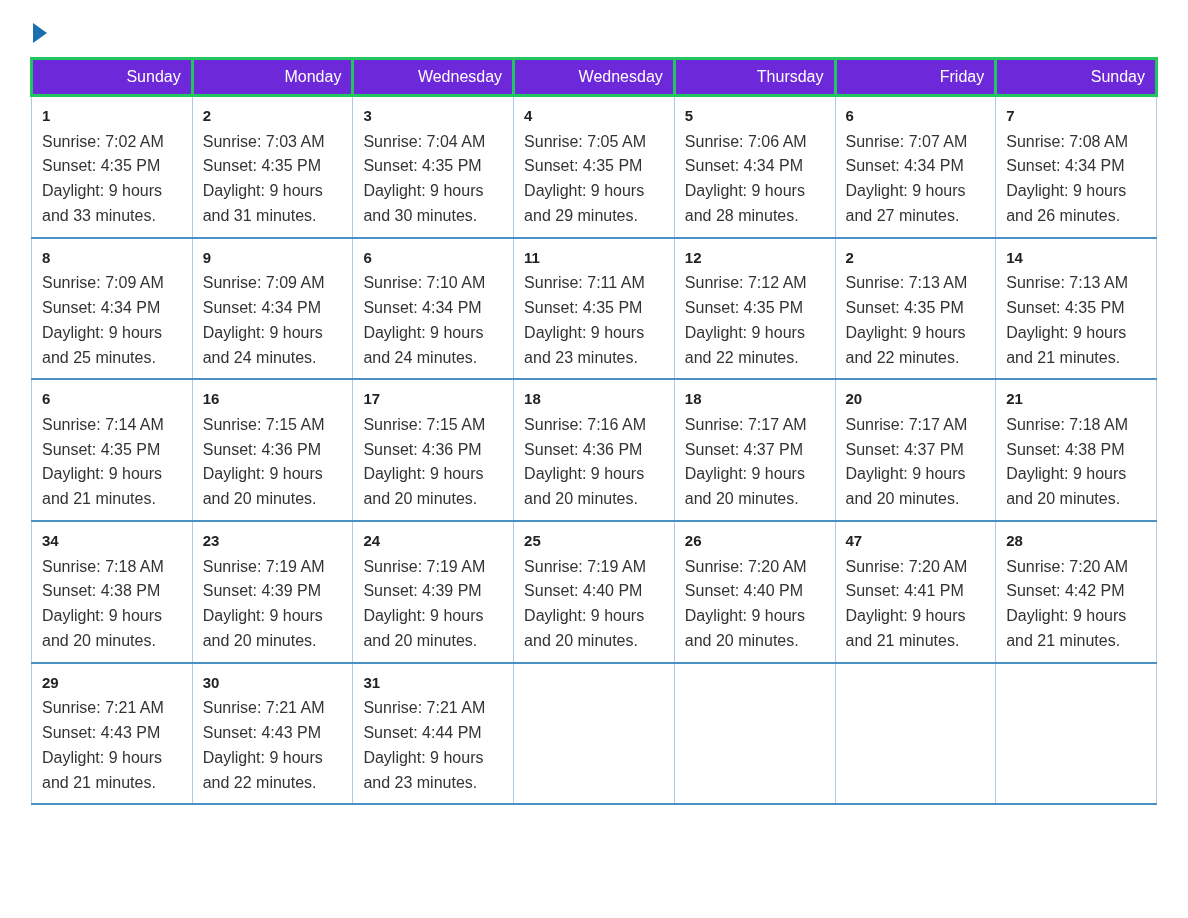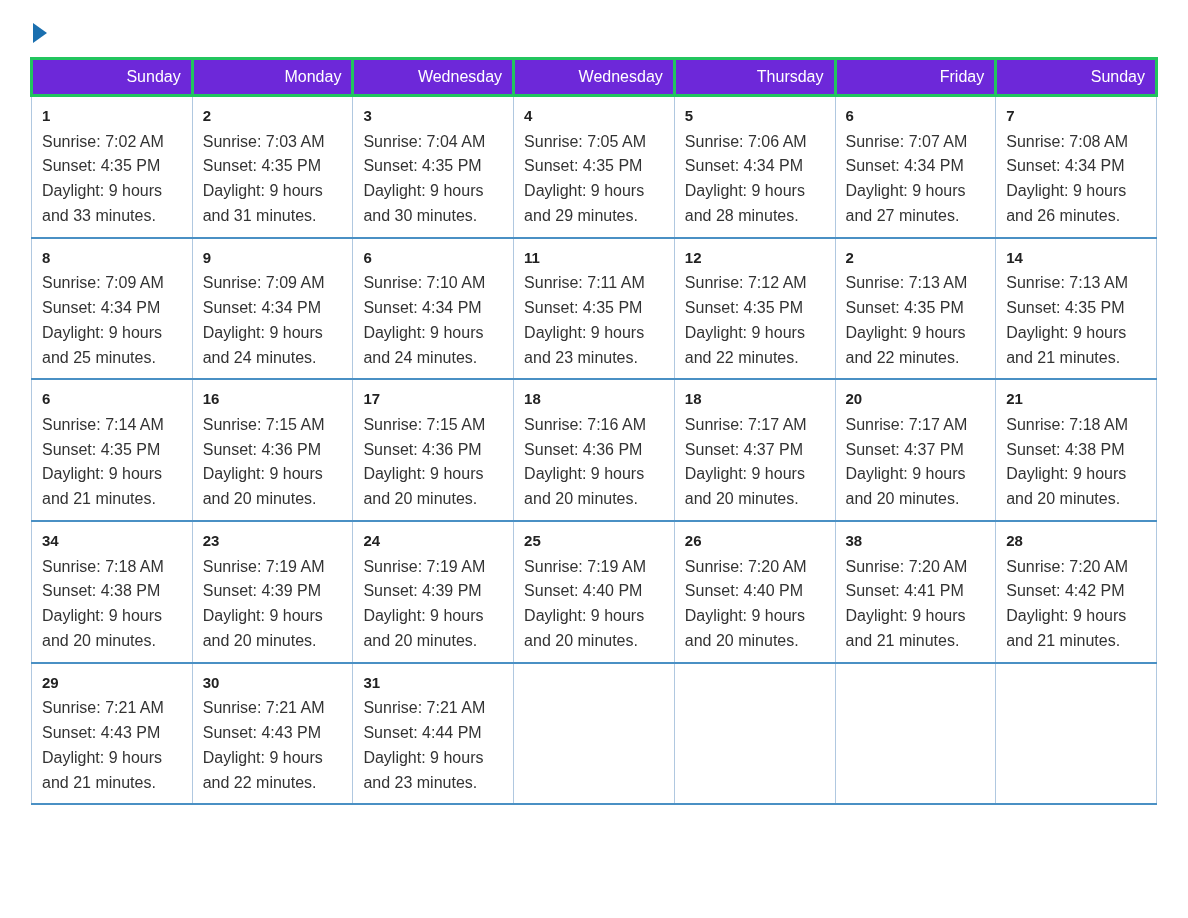--- a/index.html
+++ b/index.html
@@ -239,21 +239,21 @@
         </td>
         <td>
           <span class="day-number">25</span>
           <div class="day-info">Sunrise: 7:19 AM<br>Sunset: 4:40 PM<br>Daylight: 9 hours<br>and 20 minutes.</div>
         </td>
         <td>
           <span class="day-number">26</span>
           <div class="day-info">Sunrise: 7:20 AM<br>Sunset: 4:40 PM<br>Daylight: 9 hours<br>and 20 minutes.</div>
         </td>
         <td>
-          <span class="day-number">38</span>
+          <span class="day-number">47</span>
           <div class="day-info">Sunrise: 7:20 AM<br>Sunset: 4:41 PM<br>Daylight: 9 hours<br>and 21 minutes.</div>
         </td>
         <td>
           <span class="day-number">28</span>
           <div class="day-info">Sunrise: 7:20 AM<br>Sunset: 4:42 PM<br>Daylight: 9 hours<br>and 21 minutes.</div>
         </td>
       </tr>
       <tr>
         <td>
           <span class="day-number">29</span>

